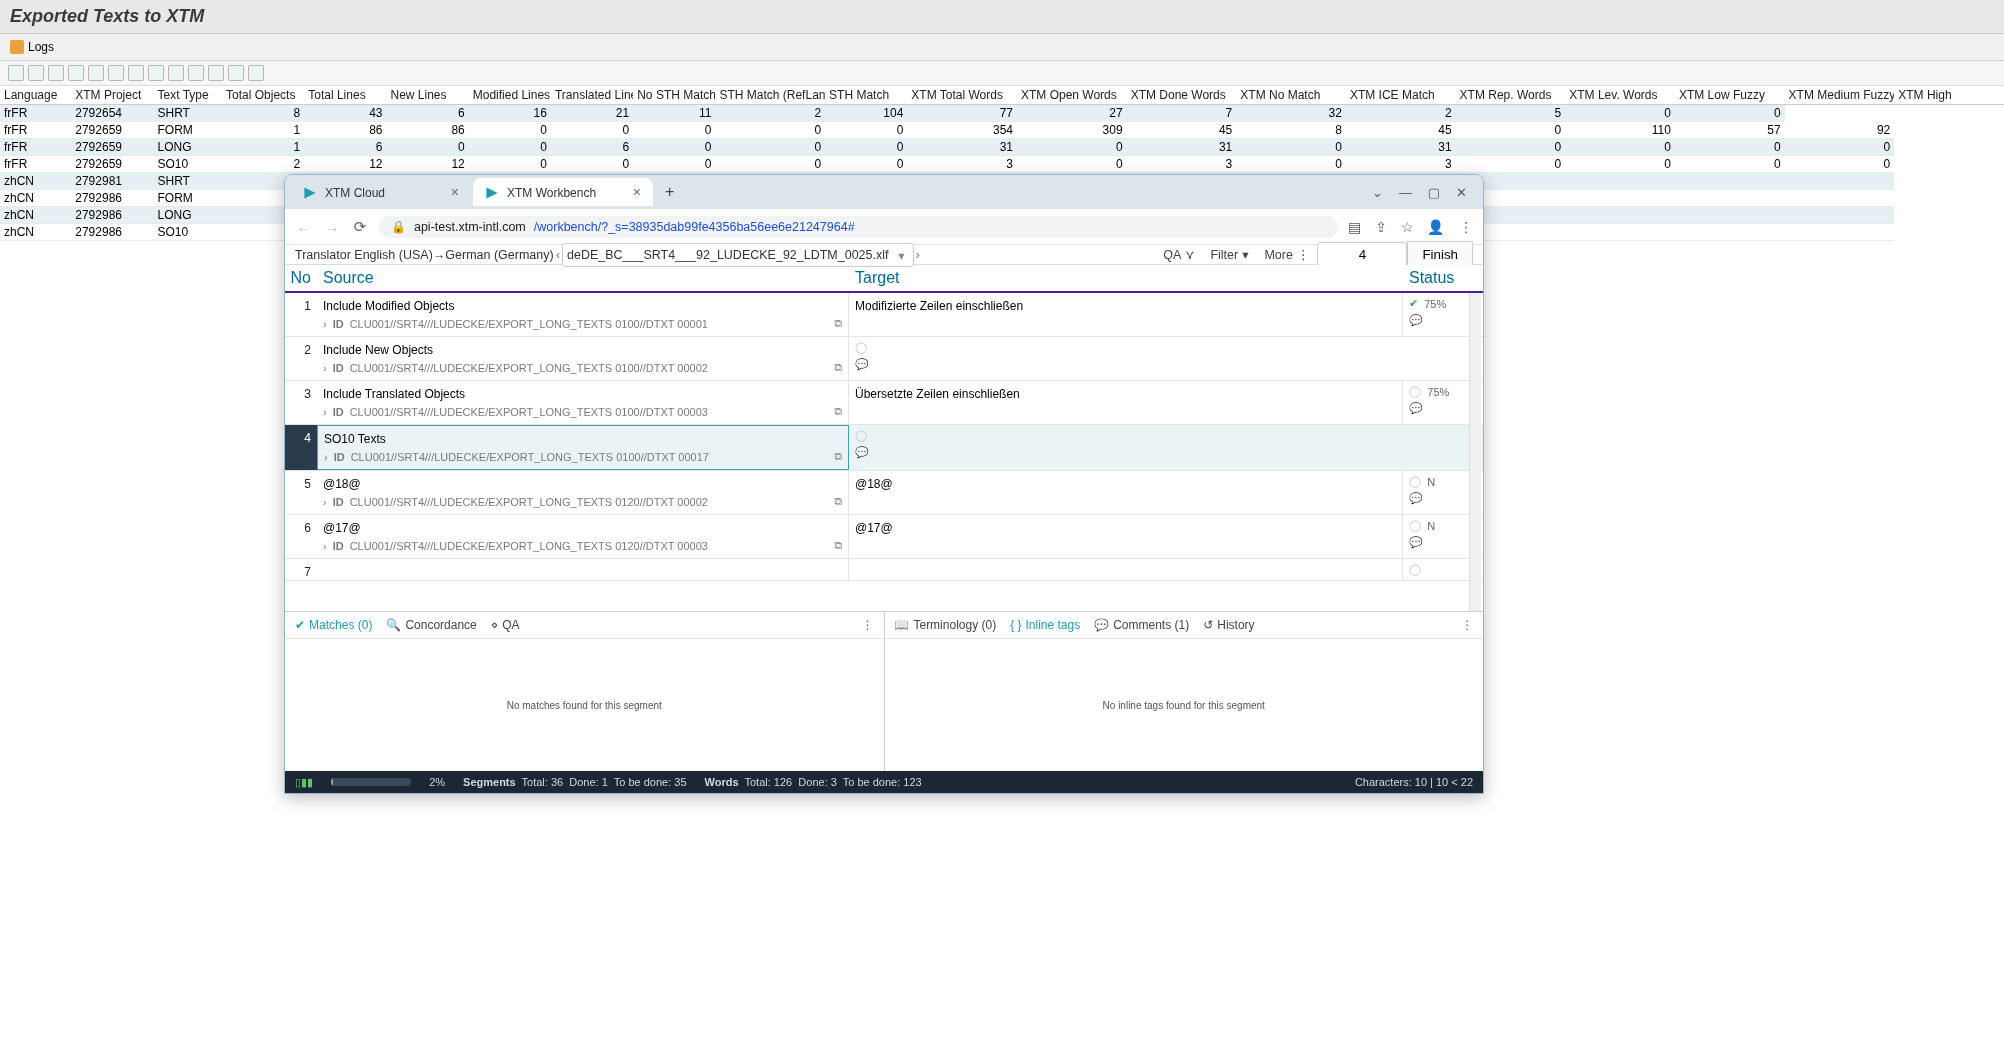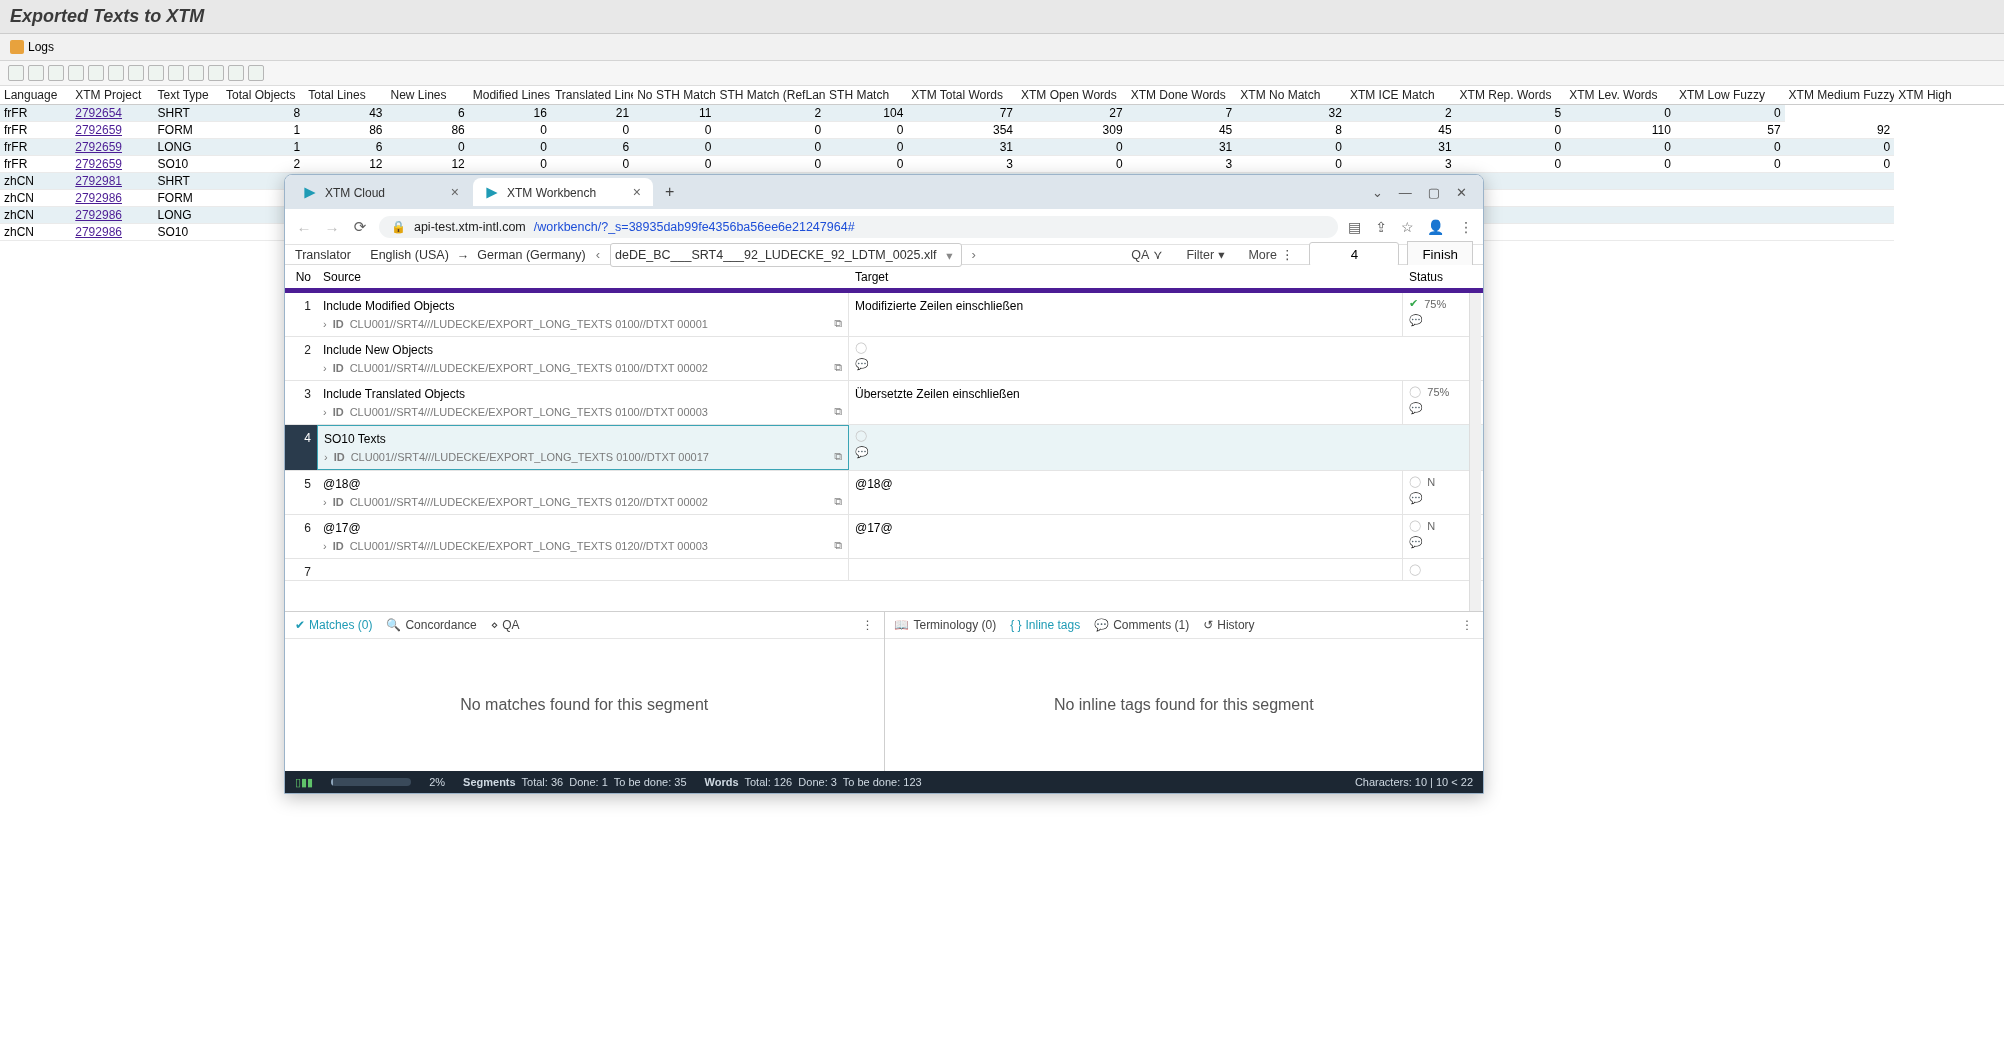--- a/index.html
+++ b/index.html
@@ -9,21 +9,21 @@
 .report-title{background:#e8e8e8;color:#3a3a3a;font-style:italic;font-weight:bold;font-size:18px;padding:6px 10px;border-bottom:1px solid #ccc}
 .report-logs{background:#f1f1f1;padding:6px 10px;border-bottom:1px solid #d4d4d4;display:flex;align-items:center;gap:4px}
 .report-logs .icon{width:14px;height:14px;display:inline-block;background:#e8a23d;border-radius:2px}
 .report-toolbar{background:#f6f6f6;padding:4px 8px;display:flex;gap:4px;border-bottom:1px solid #ddd}
 .report-toolbar .tool{width:16px;height:16px;border:1px solid #b6b6b6;background:#eef4f0;border-radius:2px;cursor:pointer}
 .report table{border-collapse:collapse;width:100%;table-layout:fixed;font-size:12px}
 .report th{background:#fff;font-weight:normal;text-align:left;padding:2px 4px;border-bottom:1px solid #ccc;color:#222;white-space:nowrap;overflow:hidden}
 .report td{padding:1px 4px;border-bottom:1px solid #eaeaea;white-space:nowrap;text-align:right}
 .report td.l{text-align:left}
 .report tr.alt td{background:#e6f0f4}
-.report a{color:#4c1d95;text-decoration:underline;cursor:pointer}
+.report a{color:#000000;cursor:pointer}
 .col-lang{width:52px}.col-proj{width:60px}.col-ttype{width:50px}
 .col-num{width:60px}.col-num-w{width:80px}
 
 .browser{position:absolute;left:284px;top:174px;width:1200px;height:620px;background:#fff;border:1px solid #9bb3c9;border-radius:8px 8px 0 0;box-shadow:0 4px 18px rgba(0,0,0,.25);display:flex;flex-direction:column;overflow:hidden}
 .bw-tabs{background:#dde5ec;display:flex;align-items:center;height:34px;padding:0 6px;gap:2px}
 .bw-tab{display:flex;align-items:flex-end;gap:8px;padding:6px 12px;border-radius:8px 8px 0 0;font-size:12px;color:#333;cursor:pointer;min-width:180px;position:relative}
 .bw-tab.active{background:#fff}
 .bw-tab .x{margin-left:auto;color:#666;font-size:14px;cursor:pointer}
 .bw-tabs-spacer{flex:1}
 .bw-win-ctrls{display:flex;gap:16px;padding-right:10px;color:#555}
@@ -35,29 +35,29 @@
 .bw-url .lock{font-size:12px;color:#606060}
 .bw-url .host{color:#202020}
 .bw-url .path{color:#1d4ed8}
 .bw-addr .r-icons{display:flex;gap:14px;color:#5c5c5c;font-size:14px}
 .bw-addr .r-icons span{cursor:pointer}
 
 .xtm-menu{background:#223344;background:linear-gradient(#273849,#1e2c3a);color:#cfd9e2;display:flex;align-items:center;height:30px;font-size:12px}
 .xtm-logo{font-weight:bold;letter-spacing:1px;color:#fff;padding:0 14px;font-size:14px;font-style:italic}
 .xtm-menu .m{padding:0 10px;cursor:pointer}
 .xtm-menu .title{margin-left:auto;margin-right:auto;color:#e8eef5;position:absolute;left:50%;transform:translateX(-50%)}
-.xtm-sub{background:#fff;border-bottom:1px solid #dcdcdc;display:flex;align-items:center;height:20px;padding:0 10px;font-size:12.5px;color:#333;gap:8px}
+.xtm-sub{background:#fff;border-bottom:1px solid #dcdcdc;display:flex;align-items:center;height:20px;padding:0 10px;font-size:12.5px;color:#333;}
 .xtm-sub .sel{border:1px solid #ccc;border-radius:3px;padding:4px 24px 4px 4px;min-width:330px;background:#fff;position:relative;cursor:pointer}
 .xtm-sub .sel:after{content:"\25BE";position:absolute;right:8px;color:#888}
 .xtm-sub .chev{color:#777;padding:0 2px;cursor:pointer;font-size:13px}
 .xtm-sub-spacer{flex:1}
 .xtm-sub .rb{display:flex;align-items:center;gap:4px;color:#444;cursor:pointer;padding:0 8px}
 .xtm-sub input.jump{width:90px;border:1px solid #ccc;border-radius:3px;padding:4px 6px;text-align:center}
 .xtm-sub .finish{border:1px solid #ccc;border-radius:0;padding:5px 14px;background:#fafafa;cursor:pointer}
-.xtm-head{display:flex;background:#fff;border-bottom:5px solid #4c1d95;height:28px;align-items:center;font-size:12px;color:#000000}
+.xtm-head{display:flex;background:#fff;border-bottom:2px solid #4c1d95;height:28px;align-items:center;font-size:16px;color:#0369a1}
 .xtm-head .c-no{width:32px;text-align:right;padding-right:6px}
 .xtm-head .c-src{width:532px;padding-left:6px}
 .xtm-head .c-tgt{flex:1;padding-left:6px}
 .xtm-head .c-st{width:80px;padding-left:6px}
 .xtm-body{flex:1;overflow:auto;background:#fff;position:relative}
 .seg{display:flex;border-bottom:1px solid #e4e4e4}
 .seg .c-no{width:32px;text-align:right;padding:6px 6px 0 0;font-size:12px;color:#222}
 .seg .c-src{width:532px;padding:6px;border-right:1px solid #e4e4e4}
 .seg .c-tgt{flex:1;padding:6px;border-right:1px solid #e4e4e4}
 .seg .c-st{width:80px;padding:4px 6px;display:flex;flex-direction:column;align-items:flex-start;gap:4px;font-size:11px;color:#666;position:relative}
@@ -69,21 +69,21 @@
 .seg .chk{color:#35a84c}
 .seg .dot{color:#c8c8c8}
 .seg .comment{color:#9aa0a6;cursor:pointer}
 .xtm-bottom{display:flex;border-top:1px solid #cfcfcf;height:160px}
 .xtm-pane{flex:1;display:flex;flex-direction:column;border-right:1px solid #cfcfcf;position:relative}
 .xtm-pane:last-child{border-right:none}
 .xtm-pane .tabs{display:flex;align-items:center;gap:14px;padding:6px 10px;border-bottom:1px solid #e5e5e5;font-size:12px;color:#444}
 .xtm-pane .tabs .t{cursor:pointer;display:flex;align-items:center;gap:4px}
 .xtm-pane .tabs .t.active{color:#1f9bb5}
 .xtm-pane .tabs .more{margin-left:auto;cursor:pointer;color:#555}
-.xtm-pane .body{flex:1;display:flex;align-items:center;justify-content:center;color:#555;font-size:16px}
+.xtm-pane .body{flex:1;display:flex;align-items:center;justify-content:center;color:#555;font-size:10px}
 .xtm-status{height:22px;background:#1c2733;color:#cfd9e2;display:flex;align-items:center;font-size:11px;padding:0 10px;gap:18px}
 .xtm-status .prog{width:80px;height:8px;background:#3a4a5a;border-radius:4px;position:relative;overflow:hidden}
 .xtm-status .prog .fill{position:absolute;left:0;top:0;bottom:0;width:2%;background:#8fa6bb}
 .xtm-status .right{margin-left:auto}
 svg.bluearrow{width:14px;height:14px}
 .scrollhint{position:absolute;right:2px;top:0;bottom:0;width:12px;background:#f0f0f0;border-left:1px solid #ddd}
 </style>
 </head>
 <body>
 

